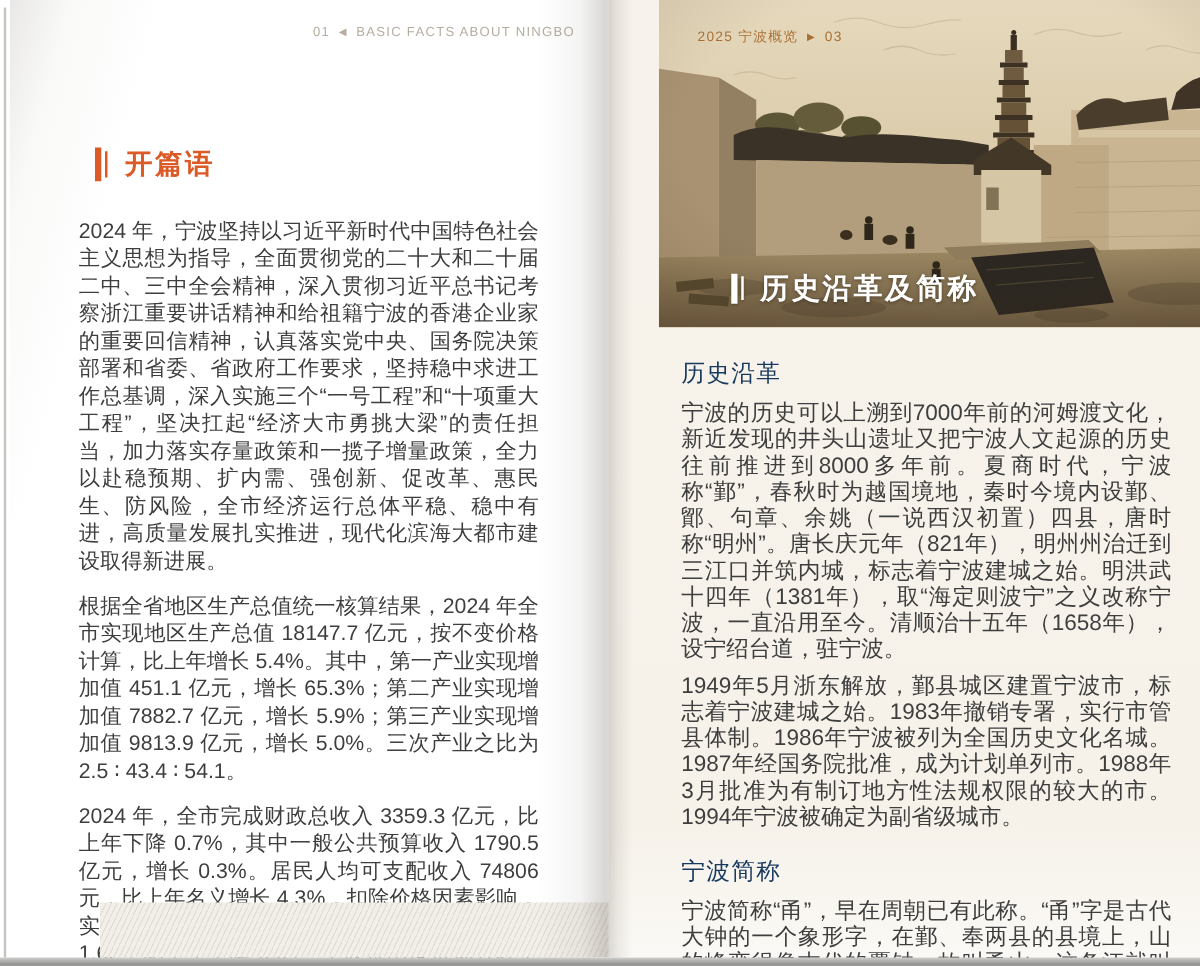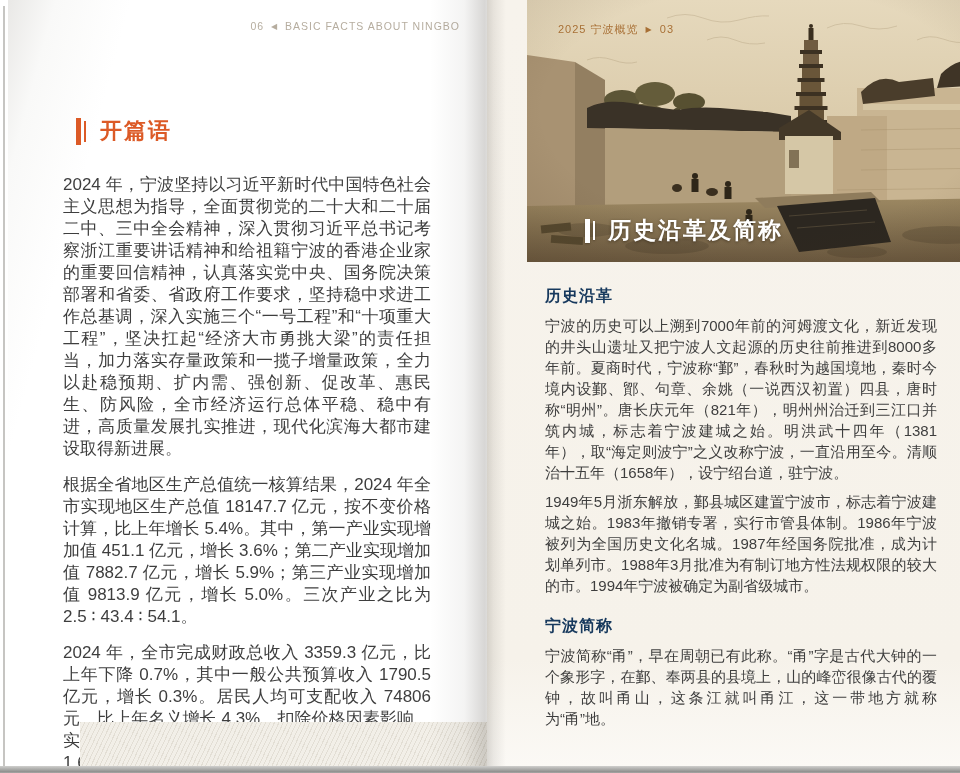--- a/index.html
+++ b/index.html
@@ -50,59 +50,59 @@
   .photo-title{
     position:absolute;left:58px;bottom:16px;display:flex;align-items:center;
     color:#ffffff;text-shadow:0 1px 3px rgba(40,30,15,.55);
   }
   .photo-title .wbar{display:inline-block;background:#ffffff;box-shadow:0 1px 2px rgba(40,30,15,.4);}
   .photo-title .wbar.thick{width:5px;height:24px;margin-right:3px;}
   .photo-title .wbar.thin{width:2px;height:19px;margin-right:13px;}
   .photo-title h2{margin:0;font-size:23px;font-weight:bold;letter-spacing:2px;}
   .right-content{position:absolute;left:58px;top:286px;width:392px;}
   .right-content h3{
-    margin:0 0 8px 0;font-size:16px;font-weight:bold;color:#17395d;letter-spacing:1px;
+    margin:0 0 8px 0;font-size:19px;font-weight:normal;color:#17395d;letter-spacing:1px;
   }
   .right-content h3.second{margin-top:20px;}
   .right-content p{
-    margin:0 0 8px 0;font-size:15px;line-height:21px;color:#3e3e3e;
+    margin:0 0 8px 0;font-size:18px;line-height:21px;color:#3e3e3e;
     text-align:justify;text-justify:inter-ideograph;
   }
   
   .gutter-shadow{
     position:absolute;left:430px;top:0;width:76px;height:766px;pointer-events:none;
     background:linear-gradient(to right,rgba(100,95,88,0) 0%,rgba(100,95,88,.07) 45%,rgba(90,85,78,.24) 72%,rgba(90,85,78,.10) 84%,rgba(90,85,78,0) 100%);
   }
   .left-edge-line{position:absolute;left:3px;top:6px;width:2px;height:760px;background:#c6c5c2;}
   .bottom-edge{
     position:absolute;left:0;top:766px;width:960px;height:7px;
     background:linear-gradient(180deg,#cfcfcd 0%,#929290 80%,#a8a8a6 100%);
   }
 </style>
 </head>
 <body>
 
 <div class="stage">
 
   <div class="page-left">
     <div class="header-left">
-      <span>06</span>
+      <span>01</span>
       <span class="arrow">◀</span>
       <span>BASIC FACTS ABOUT NINGBO</span>
     </div>
 
     <div class="title-row">
       <span class="bar thick"></span>
       <span class="bar thin"></span>
       <h1>开篇语</h1>
     </div>
 
     <div class="body-left">
       <p>2024 年，宁波坚持以习近平新时代中国特色社会主义思想为指导，全面贯彻党的二十大和二十届二中、三中全会精神，深入贯彻习近平总书记考察浙江重要讲话精神和给祖籍宁波的香港企业家的重要回信精神，认真落实党中央、国务院决策部署和省委、省政府工作要求，坚持稳中求进工作总基调，深入实施三个“一号工程”和“十项重大工程”，坚决扛起“经济大市勇挑大梁”的责任担当，加力落实存量政策和一揽子增量政策，全力以赴稳预期、扩内需、强创新、促改革、惠民生、防风险，全市经济运行总体平稳、稳中有进，高质量发展扎实推进，现代化滨海大都市建设取得新进展。</p>
-      <p>根据全省地区生产总值统一核算结果，2024 年全市实现地区生产总值 18147.7 亿元，按不变价格计算，比上年增长 5.4%。其中，第一产业实现增加值 451.1 亿元，增长 3.6%；第二产业实现增加值 7882.7 亿元，增长 5.9%；第三产业实现增加值 9813.9 亿元，增长 5.0%。三次产业之比为 2.5 ∶ 43.4 ∶ 54.1。</p>
+      <p>根据全省地区生产总值统一核算结果，2024 年全市实现地区生产总值 18147.7 亿元，按不变价格计算，比上年增长 5.4%。其中，第一产业实现增加值 451.1 亿元，增长 65.3%；第二产业实现增加值 7882.7 亿元，增长 5.9%；第三产业实现增加值 9813.9 亿元，增长 5.0%。三次产业之比为 2.5 ∶ 43.4 ∶ 54.1。</p>
       <p>2024 年，全市完成财政总收入 3359.3 亿元，比上年下降 0.7%，其中一般公共预算收入 1790.5 亿元，增长 0.3%。居民人均可支配收入 74806 元，比上年名义增长 4.3%，扣除价格因素影响，实际增长 3.7%；城乡居民人均收入倍差为 1.62，比上年下降 0.04。宁波舟山港货物吞吐量连续 16 年居全球第一，集装箱吞吐量 3930.1 万标箱，全球第三大集装箱港的地位进一步巩固。</p>
     </div>
 
     <div class="texture-band"></div>
   </div>
 
   <div class="page-right">
 
     <div class="photo">
       <svg viewBox="0 0 473 262" preserveAspectRatio="none">

